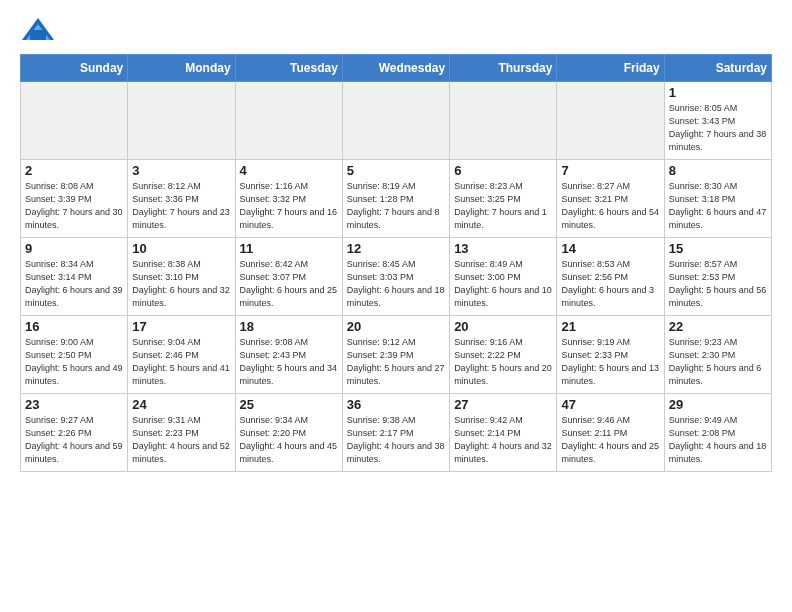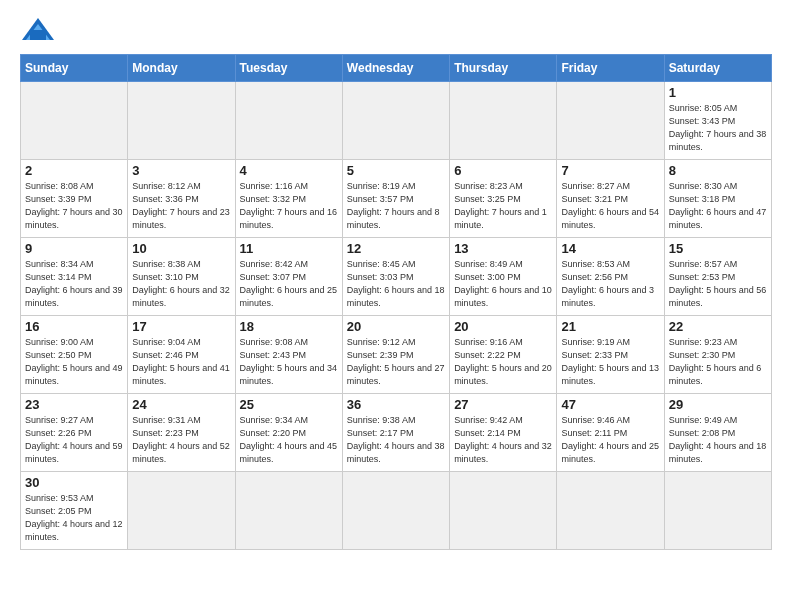--- a/index.html
+++ b/index.html
@@ -57,21 +57,21 @@
       width: 100%;
       border-collapse: collapse;
       table-layout: fixed;
     }
     .calendar-table thead th {
       background: #3d7dc8;
       color: #fff;
       font-size: 12px;
       font-weight: bold;
       padding: 6px 4px;
-      text-align: left;
+      text-align: right;
       border: 1px solid #5a90d4;
     }
     .calendar-table tbody td {
       border: 1px solid #ccc;
       vertical-align: top;
       padding: 3px 4px;
       font-size: 9.5px;
       color: #333;
       height: 78px;
       background: #fff;
@@ -163,21 +163,21 @@
           <td>
             <span class="day-number">4</span>
             <div class="day-info">Sunrise: 1:16 AM
 Sunset: 3:32 PM
 Daylight: 7 hours
 and 16 minutes.</div>
           </td>
           <td>
             <span class="day-number">5</span>
             <div class="day-info">Sunrise: 8:19 AM
-Sunset: 3:57 PM
+Sunset: 1:28 PM
 Daylight: 7 hours
 and 8 minutes.</div>
           </td>
           <td>
             <span class="day-number">6</span>
             <div class="day-info">Sunrise: 8:23 AM
 Sunset: 3:25 PM
 Daylight: 7 hours
 and 1 minute.</div>
           </td>
@@ -341,31 +341,16 @@
 Daylight: 4 hours
 and 25 minutes.</div>
           </td>
           <td>
             <span class="day-number">29</span>
             <div class="day-info">Sunrise: 9:49 AM
 Sunset: 2:08 PM
 Daylight: 4 hours
 and 18 minutes.</div>
           </td>
-        </tr>
-        <tr class="last-row">
-          <td>
-            <span class="day-number">30</span>
-            <div class="day-info">Sunrise: 9:53 AM
-Sunset: 2:05 PM
-Daylight: 4 hours
-and 12 minutes.</div>
-          </td>
-          <td class="empty"></td>
-          <td class="empty"></td>
-          <td class="empty"></td>
-          <td class="empty"></td>
-          <td class="empty"></td>
-          <td class="empty"></td>
         </tr>
       </tbody>
   </table>
 </div>
 
 </body></html>

